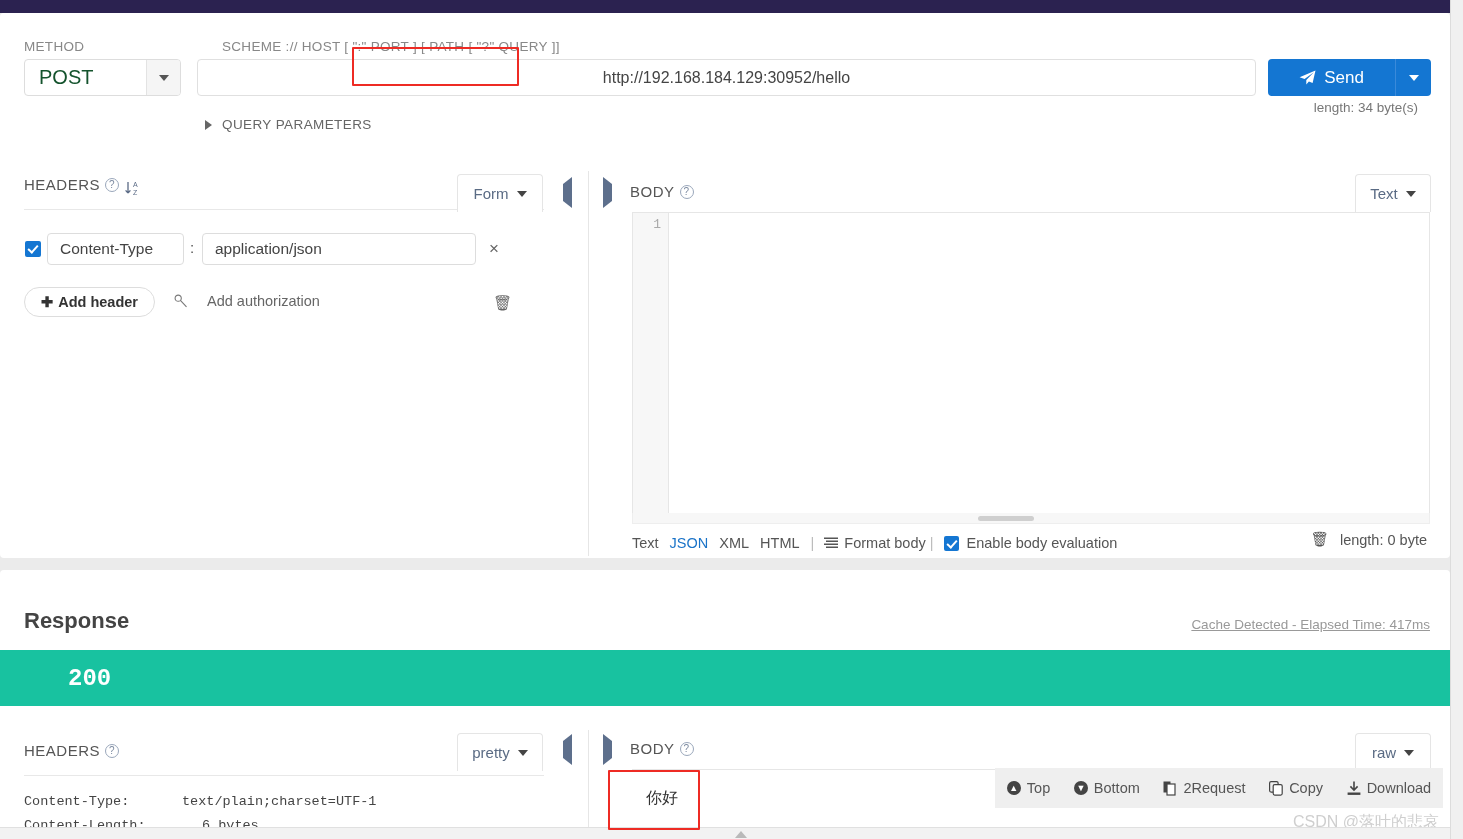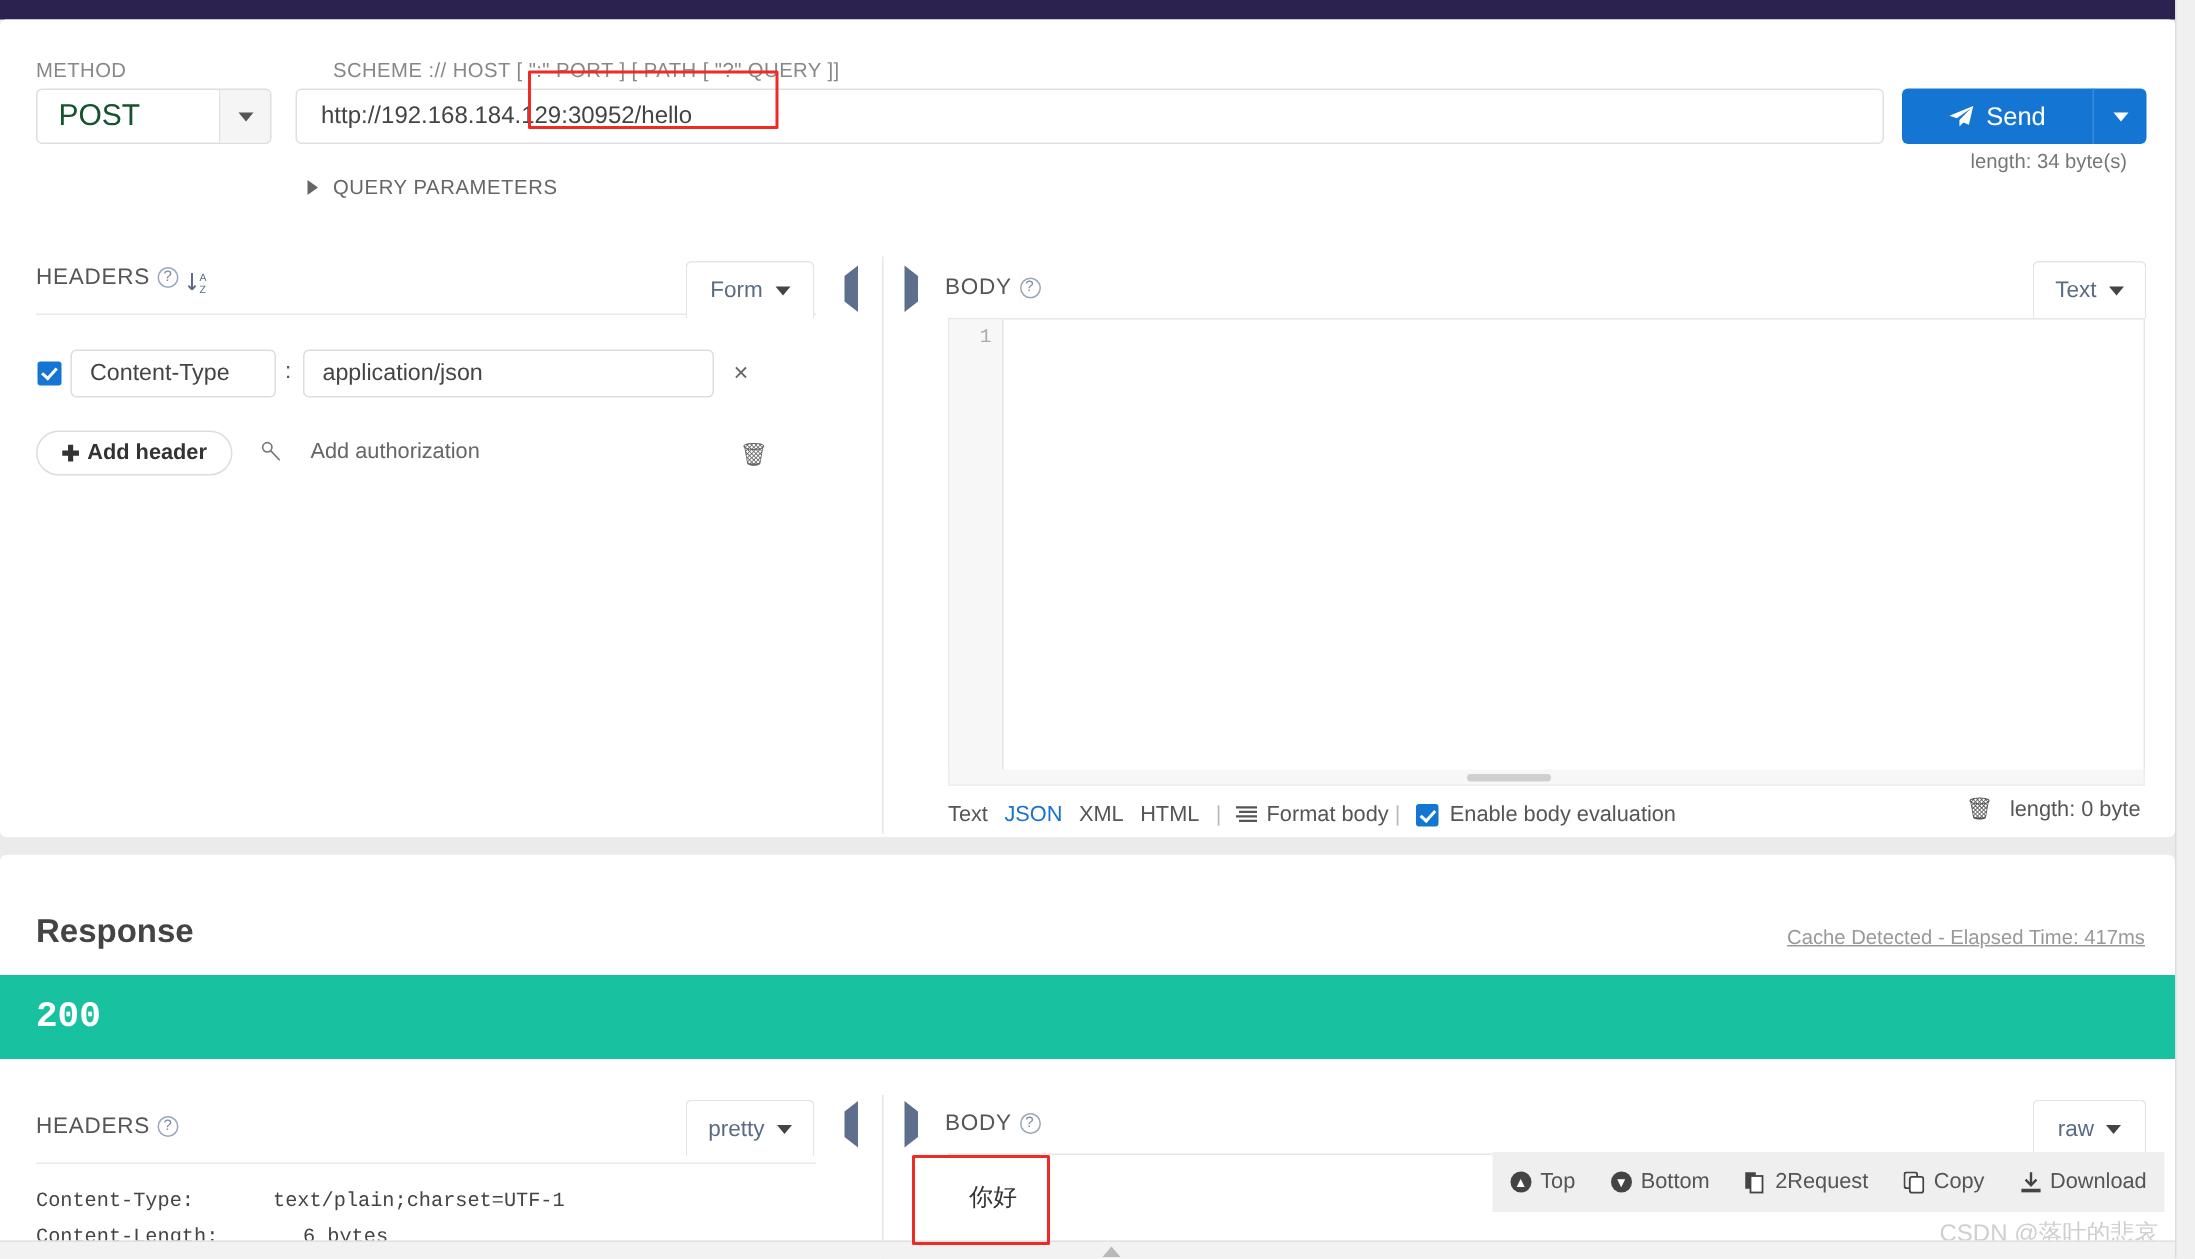--- a/index.html
+++ b/index.html
@@ -60,21 +60,21 @@
   .caret { width: 0; height: 0; border-left: 5px solid transparent;
            border-right: 5px solid transparent; border-top: 6px solid #555; }
 
   .url-input {
     position: absolute; left: 197px; top: 46px;
     width: 1059px; height: 37px;
     border: 1px solid #e0e0e0; border-radius: 4px;
     background: #fff;
     font-size: 16px; color: #444;
     padding: 0 16px; line-height: 35px;
-    white-space: nowrap; overflow: hidden;
+    white-space: nowrap; overflow: hidden; text-align: center;
   }
   .send-btn {
     position: absolute; left: 1268px; top: 46px;
     width: 163px; height: 37px;
     background: #1476d2; border-radius: 4px;
     display: flex; align-items: center; cursor: pointer;
   }
   .send-btn .send-main {
     flex: 1; display: flex; align-items: center; justify-content: center; gap: 8px;
     color: #fff; font-size: 17px;
@@ -253,21 +253,21 @@
     position: absolute; left: 24px; top: 608px;
     font-size: 22px; color: #444; font-weight: bold;
   }
   #elapsed {
     position: absolute; right: 33px; top: 617px;
     font-size: 13.5px; color: #999; text-decoration: underline;
   }
   #status-bar {
     position: absolute; left: 0; top: 650px; width: 1450px; height: 56px;
     background: #18c2a0;
-    display: flex; align-items: center;
+    display: flex; align-items: center; padding-left: 44px;
   }
   #status-code {
     margin-left: 24px; color: #fff; font-size: 24px; font-weight: bold;
     font-family: "Liberation Mono", monospace;
   }
 
   #resp-headers-title { position: absolute; left: 24px; top: 742px; }
   #resp-headers-hr { left: 24px; top: 775px; width: 520px; }
   #resp-vdivider { position:absolute; left: 588px; top: 730px; width:1px; height: 109px; background:#e6e6e6; }
 

